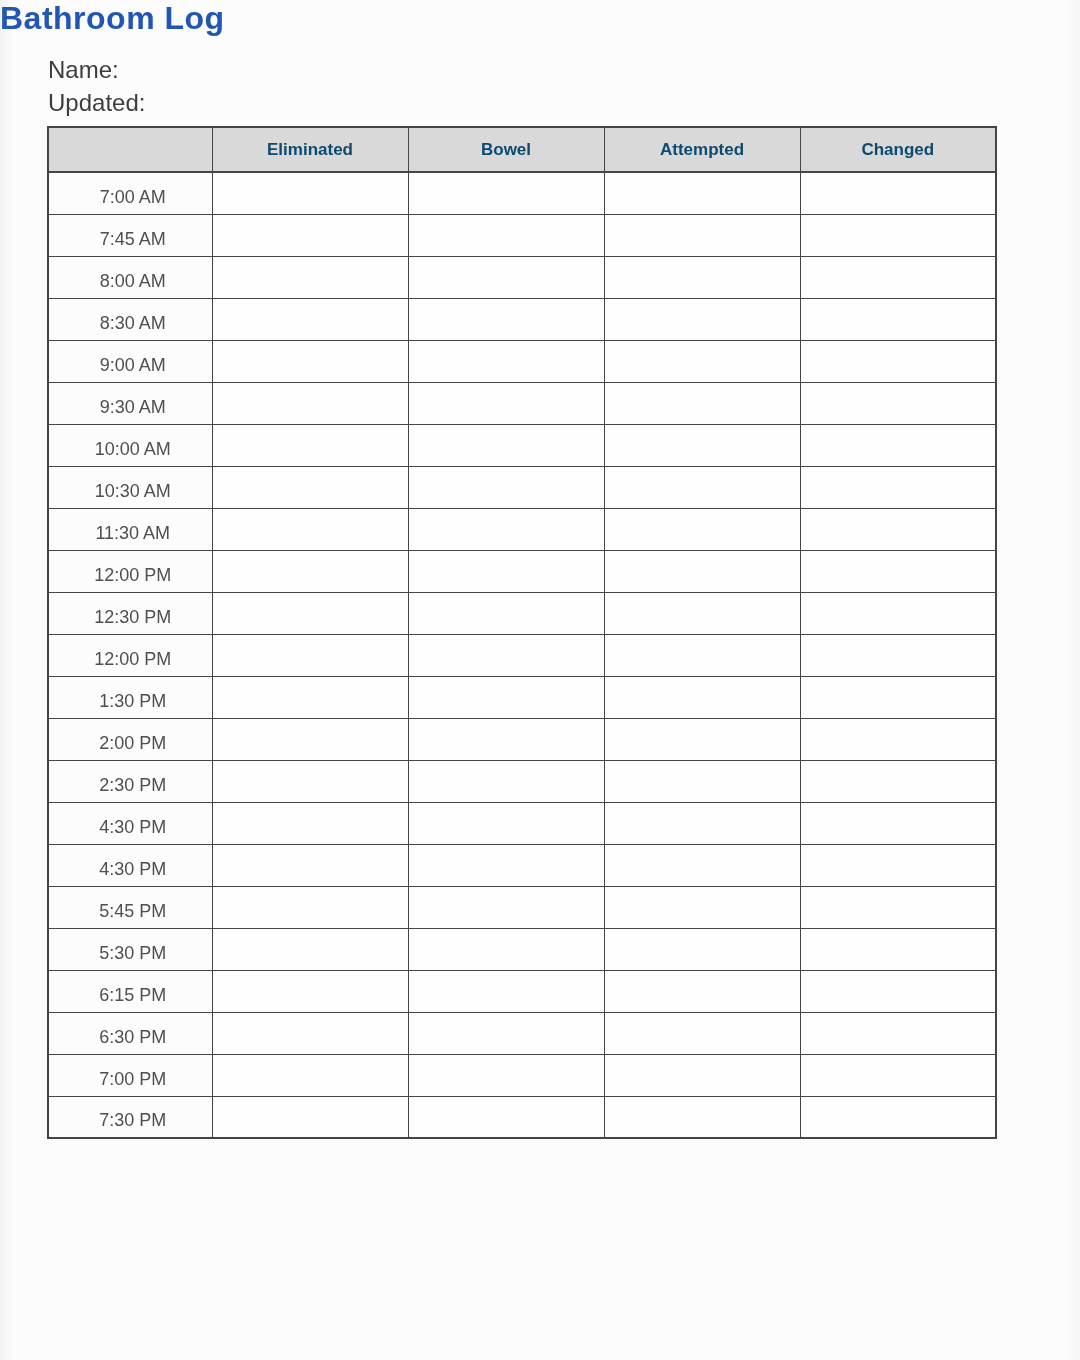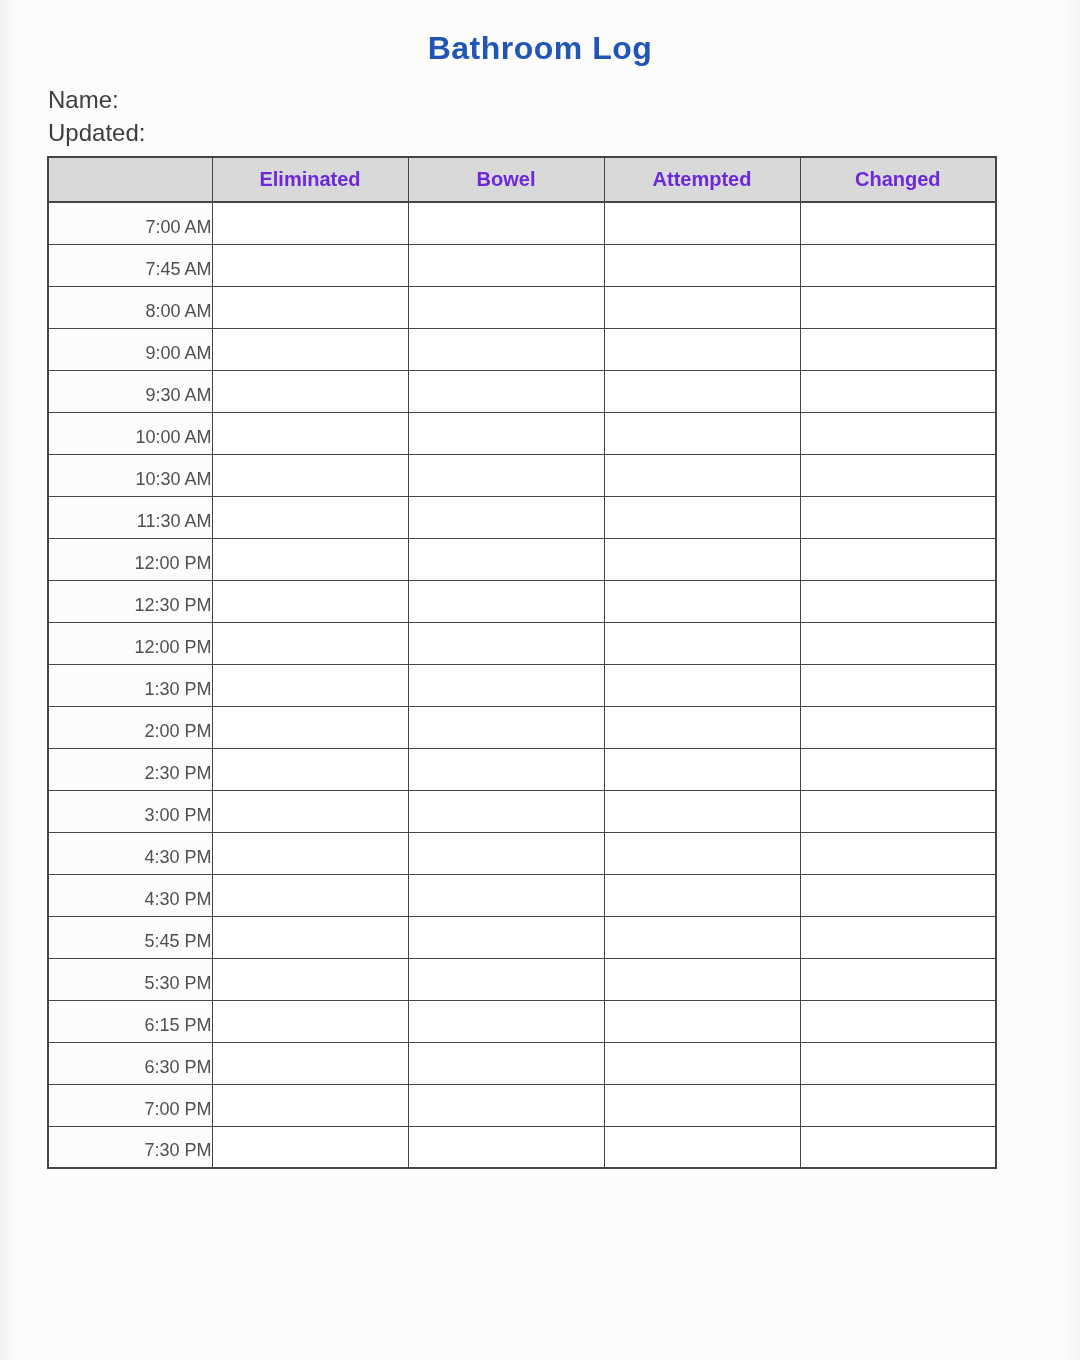--- a/index.html
+++ b/index.html
@@ -13,22 +13,21 @@
     font-family: "Liberation Sans", sans-serif;
     overflow: hidden;
   }
   .page {
     width: 1080px;
     height: 1360px;
     background: linear-gradient(90deg, #f2f2f2 0px, #fcfcfc 14px, #fcfcfc 1066px, #f4f4f4 1080px);
   }
   .title {
     margin: 0;
-    padding-top: 30px;
-    text-align: center;
+    text-align: left;
     font-size: 32px;
     font-weight: bold;
     letter-spacing: 0.5px;
     color: var(--title-color, #2156b4);
   }
   .meta {
     margin: 16px 8px 0 48px;
   }
   .meta-line {
     font-size: 24px;
@@ -44,35 +43,35 @@
   }
   table.log-table th,
   table.log-table td {
     border: 1px solid var(--border-color, #454545);
     margin: 0;
     overflow: hidden;
   }
   thead th {
     height: 41px;
     background: var(--header-bg, #d9d9d9);
-    font-size: 20px;
+    font-size: 17px;
     font-weight: bold;
-    color: #6d28d9;
+    color: #0c4a6e;
     text-align: center;
     vertical-align: middle;
     border-bottom-width: 2px !important;
   }
   tbody tr {
     height: 42px;
   }
   tbody th.time-cell {
     font-size: 18px;
     font-weight: normal;
     color: #4f4f4f;
-    text-align: right;
+    text-align: center;
     vertical-align: bottom;
     padding: 11px 0 6px 5px;
     white-space: nowrap;
   }
   tbody td.entry-cell {
     background: #fefefe;
   }
 </style>
 </head>
 <body>
@@ -123,20 +122,27 @@
           <td class="entry-cell"></td>
         </tr>
         <tr>
           <th class="time-cell">8:00 AM</th>
           <td class="entry-cell"></td>
           <td class="entry-cell"></td>
           <td class="entry-cell"></td>
           <td class="entry-cell"></td>
         </tr>
         <tr>
+          <th class="time-cell">8:30 AM</th>
+          <td class="entry-cell"></td>
+          <td class="entry-cell"></td>
+          <td class="entry-cell"></td>
+          <td class="entry-cell"></td>
+        </tr>
+        <tr>
           <th class="time-cell">9:00 AM</th>
           <td class="entry-cell"></td>
           <td class="entry-cell"></td>
           <td class="entry-cell"></td>
           <td class="entry-cell"></td>
         </tr>
         <tr>
           <th class="time-cell">9:30 AM</th>
           <td class="entry-cell"></td>
           <td class="entry-cell"></td>
@@ -194,27 +200,20 @@
         </tr>
         <tr>
           <th class="time-cell">2:00 PM</th>
           <td class="entry-cell"></td>
           <td class="entry-cell"></td>
           <td class="entry-cell"></td>
           <td class="entry-cell"></td>
         </tr>
         <tr>
           <th class="time-cell">2:30 PM</th>
-          <td class="entry-cell"></td>
-          <td class="entry-cell"></td>
-          <td class="entry-cell"></td>
-          <td class="entry-cell"></td>
-        </tr>
-        <tr>
-          <th class="time-cell">3:00 PM</th>
           <td class="entry-cell"></td>
           <td class="entry-cell"></td>
           <td class="entry-cell"></td>
           <td class="entry-cell"></td>
         </tr>
         <tr>
           <th class="time-cell">4:30 PM</th>
           <td class="entry-cell"></td>
           <td class="entry-cell"></td>
           <td class="entry-cell"></td>

